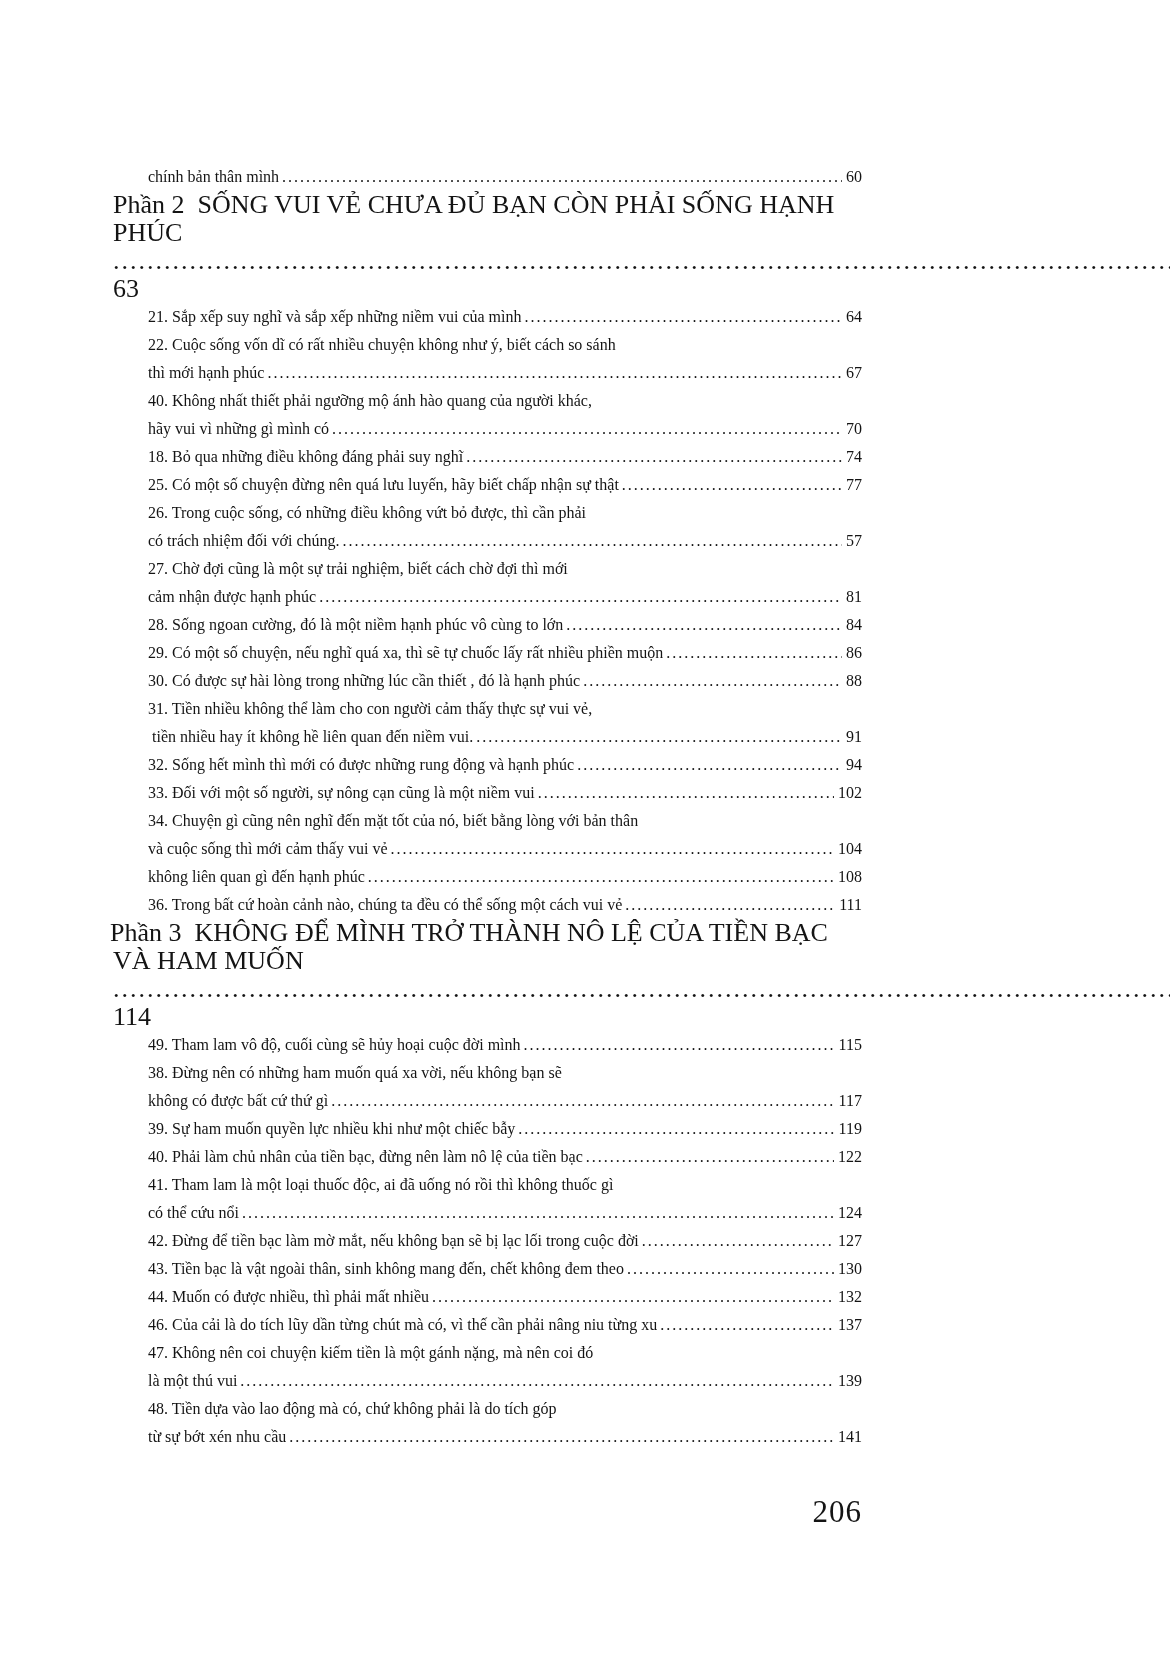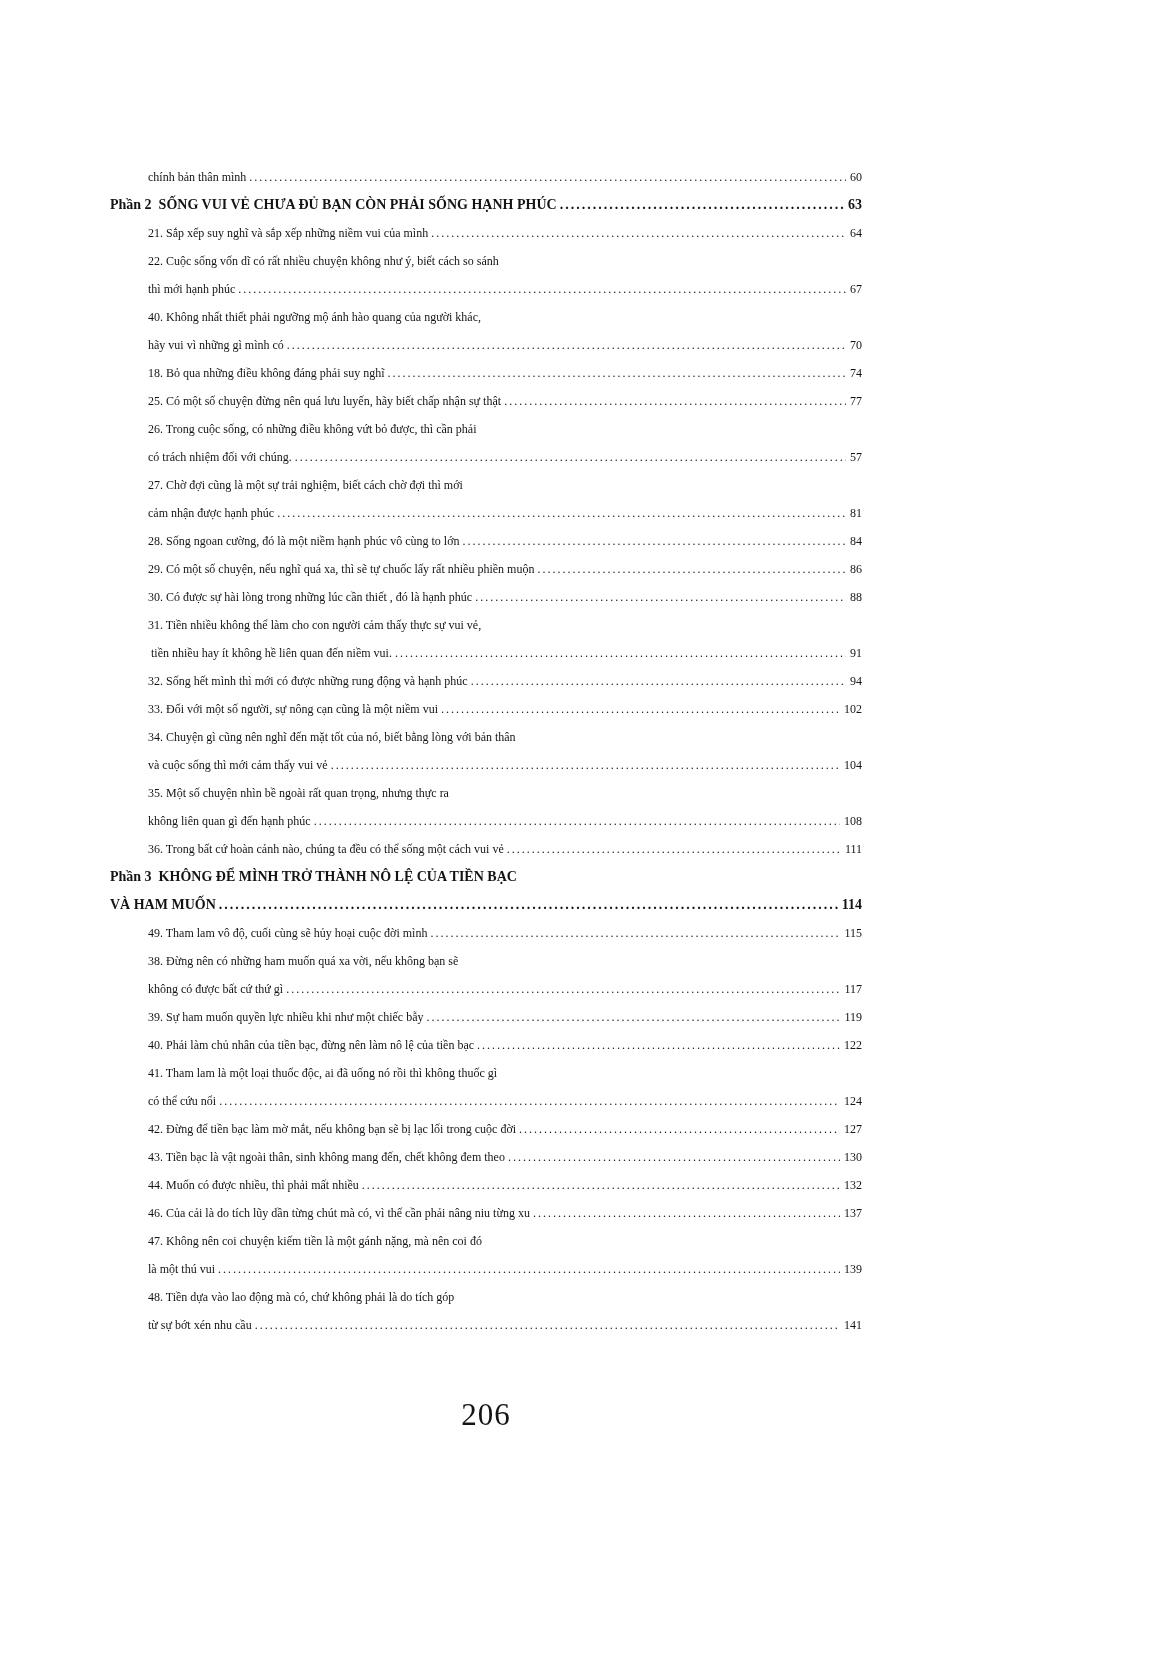--- a/index.html
+++ b/index.html
@@ -21,51 +21,52 @@
     box-sizing: border-box;
     padding: 163px 0 0 110px;
     background: #ffffff;
   }
   .content {
     width: 752px;
   }
   .entry .line {
     display: flex;
     align-items: baseline;
-    font-size: 12px;
+    font-size: 16px;
     line-height: 28px;
   }
   .entry.item .line {
     padding-left: 38px;
   }
   .entry.part .line {
-    font-weight: bold;
-    font-size: 14px;
+    font-weight: normal;
+    font-size: 26px;
+    flex-direction: column;
   }
   .txt {
     white-space: pre-wrap;
   }
   .leader {
     flex: 1;
     overflow: hidden;
     white-space: nowrap;
     margin: 0 4px 0 3px;
     min-width: 12px;
   }
   .leader::after {
     content: "....................................................................................................................................................................";
     letter-spacing: 2px;
   }
   .pg {
     white-space: nowrap;
   }
   .folio {
     width: 752px;
-    margin-top: 58px;
-    text-align: center;
+    margin-top: 43px;
+    text-align: right;
     font-size: 31px;
     letter-spacing: 1px;
   }
 </style>
 </head>
 <body>
 
 <div class="page">
   <div class="content" id="toc-container">
       <div class="entry item">
@@ -193,23 +194,20 @@
           <span class="txt">34. Chuyện gì cũng nên nghĩ đến mặt tốt của nó, biết bằng lòng với bản thân</span>
         </div>
         <div class="line">
           <span class="txt">và cuộc sống thì mới cảm thấy vui vẻ</span>
           <span class="leader"></span>
           <span class="pg">104</span>
         </div>
       </div>
       <div class="entry item">
         <div class="line">
-          <span class="txt">35. Một số chuyện nhìn bề ngoài rất quan trọng, nhưng thực ra</span>
-        </div>
-        <div class="line">
           <span class="txt">không liên quan gì đến hạnh phúc</span>
           <span class="leader"></span>
           <span class="pg">108</span>
         </div>
       </div>
       <div class="entry item">
         <div class="line">
           <span class="txt">36. Trong bất cứ hoàn cảnh nào, chúng ta đều có thể sống một cách vui vẻ</span>
           <span class="leader"></span>
           <span class="pg">111</span>

